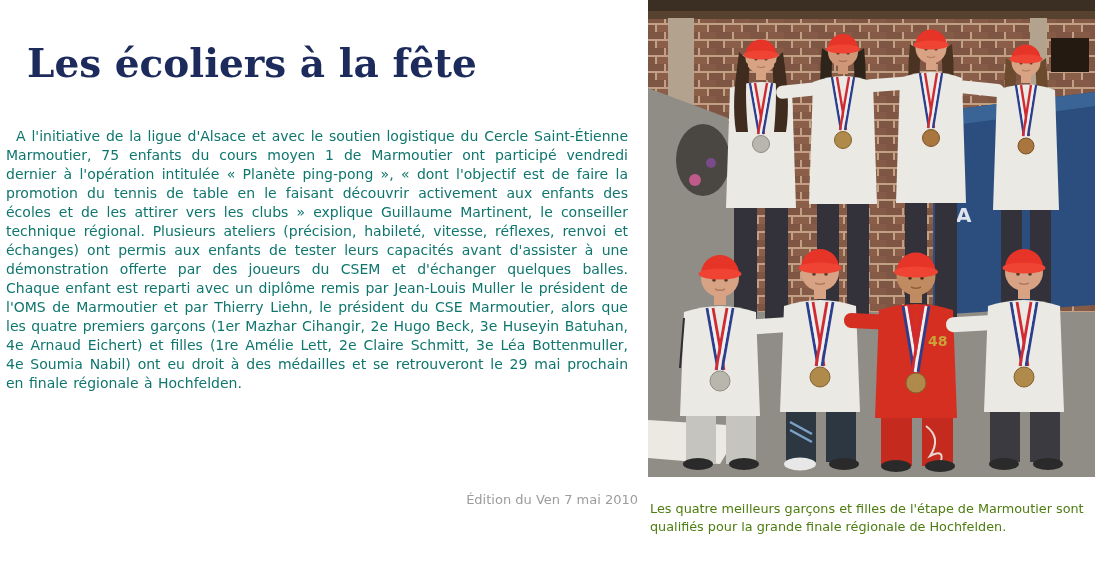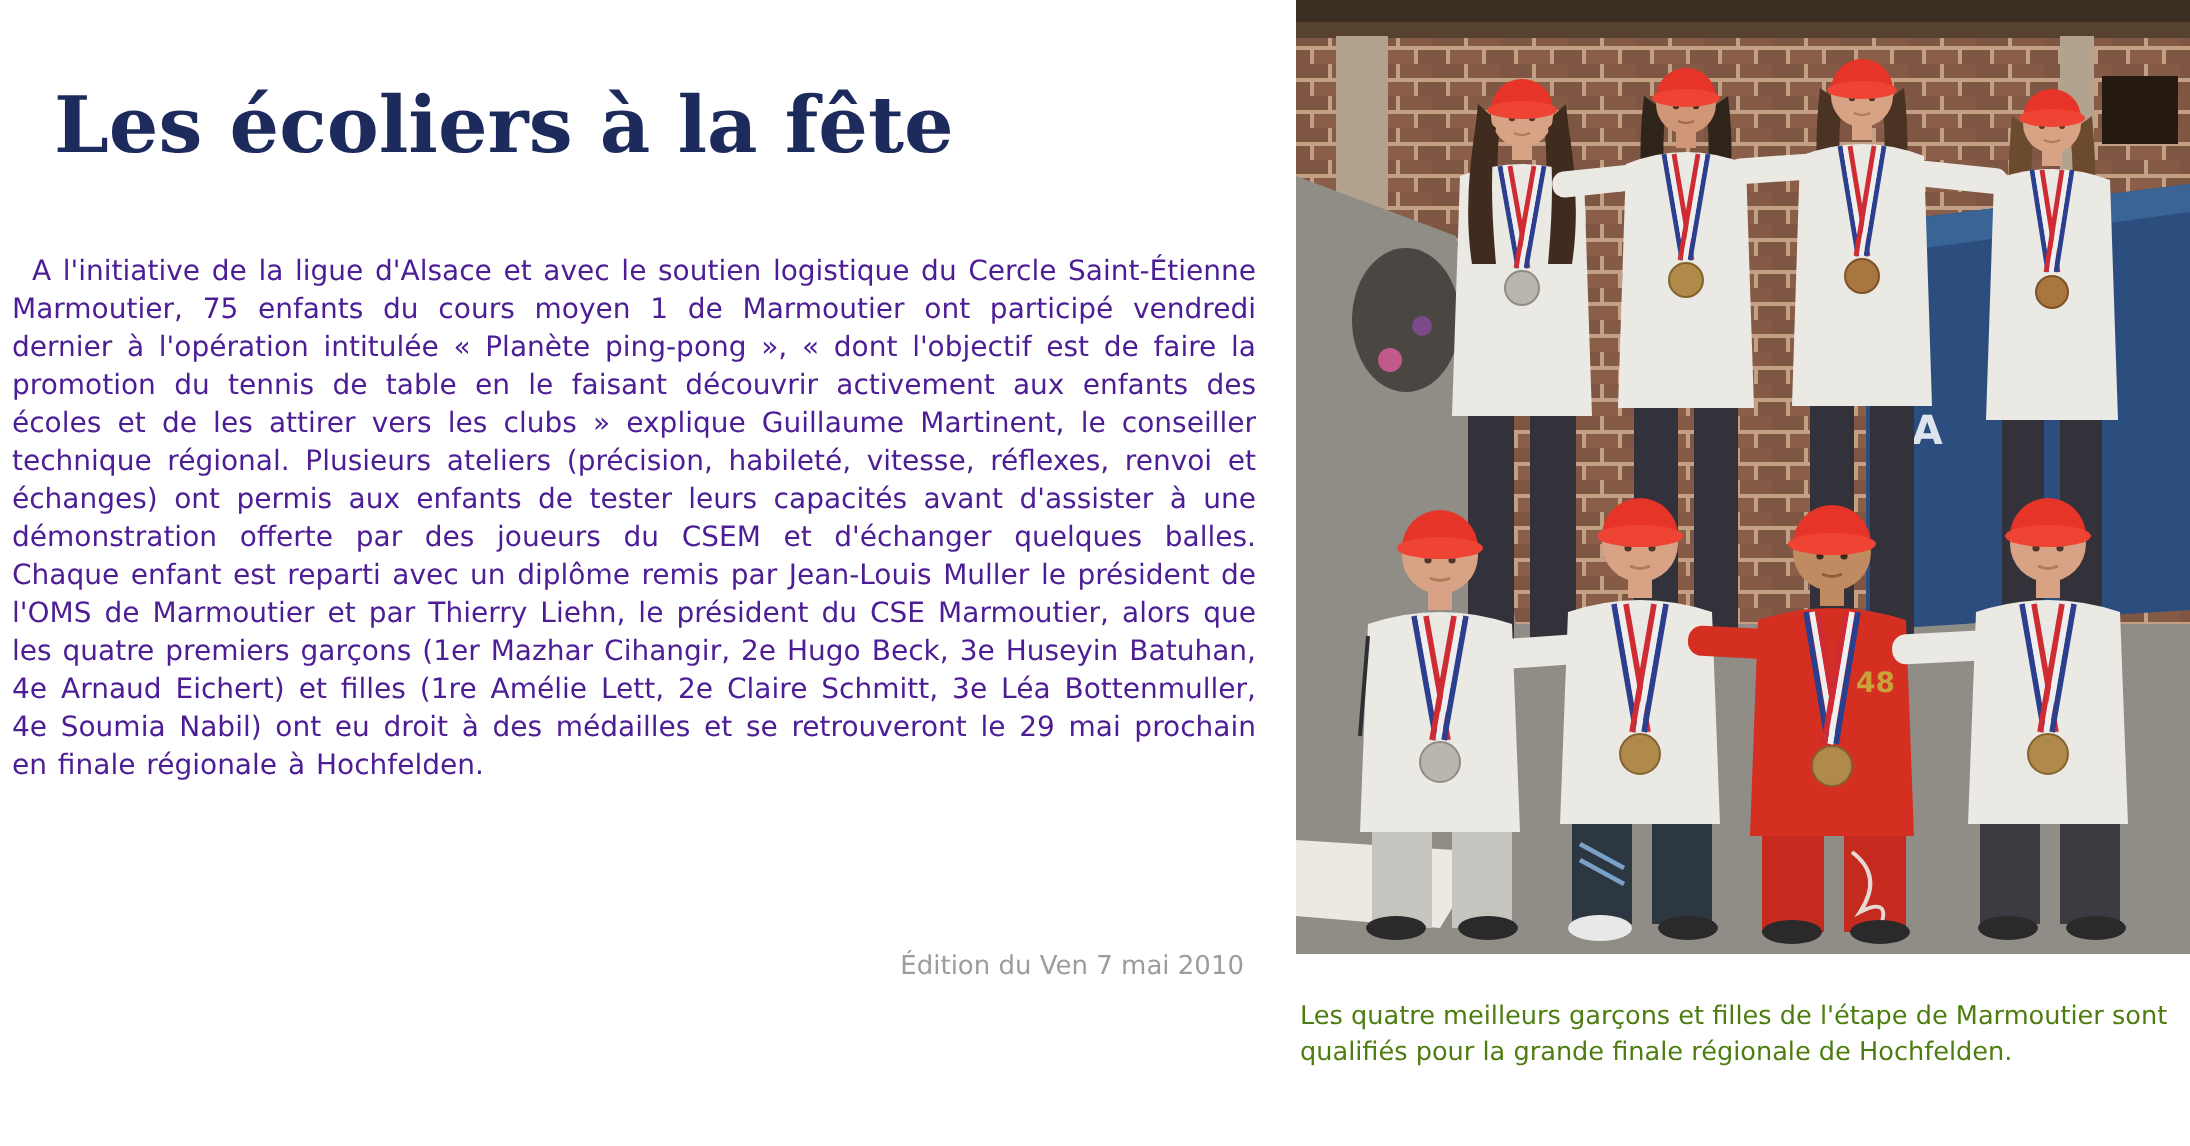--- a/index.html
+++ b/index.html
@@ -11,26 +11,26 @@
     font-family:"DejaVu Sans","Liberation Sans",sans-serif;
   }
   .headline{
     position:absolute;left:27px;top:42px;margin:0;
     font-family:"DejaVu Serif","Liberation Serif",serif;
     font-weight:bold;font-size:39px;line-height:1.1;
     color:#1d2b5c;letter-spacing:0px;white-space:nowrap;
   }
   .body-text{
     position:absolute;left:6px;top:127px;width:622px;margin:0;
-    font-size:14px;line-height:19px;color:#4c1d95;
+    font-size:14px;line-height:19px;color:#0f766e;
     text-align:justify;text-indent:10px;
     word-spacing:1px;
   }
   .edition{
-    position:absolute;left:6px;top:476px;width:616px;margin:0;
+    position:absolute;left:6px;top:476px;width:616px;margin:16px;
     font-size:13px;color:#9c9c9c;text-align:right;
   }
   .photo-wrap{
     position:absolute;left:648px;top:0;width:447px;height:477px;
     overflow:hidden;background:#8a6a55;
   }
   .photo-wrap svg{display:block;}
   .caption{
     position:absolute;left:650px;top:500px;width:442px;margin:0;
     font-size:12.8px;line-height:17.5px;color:#4d7c0f;

